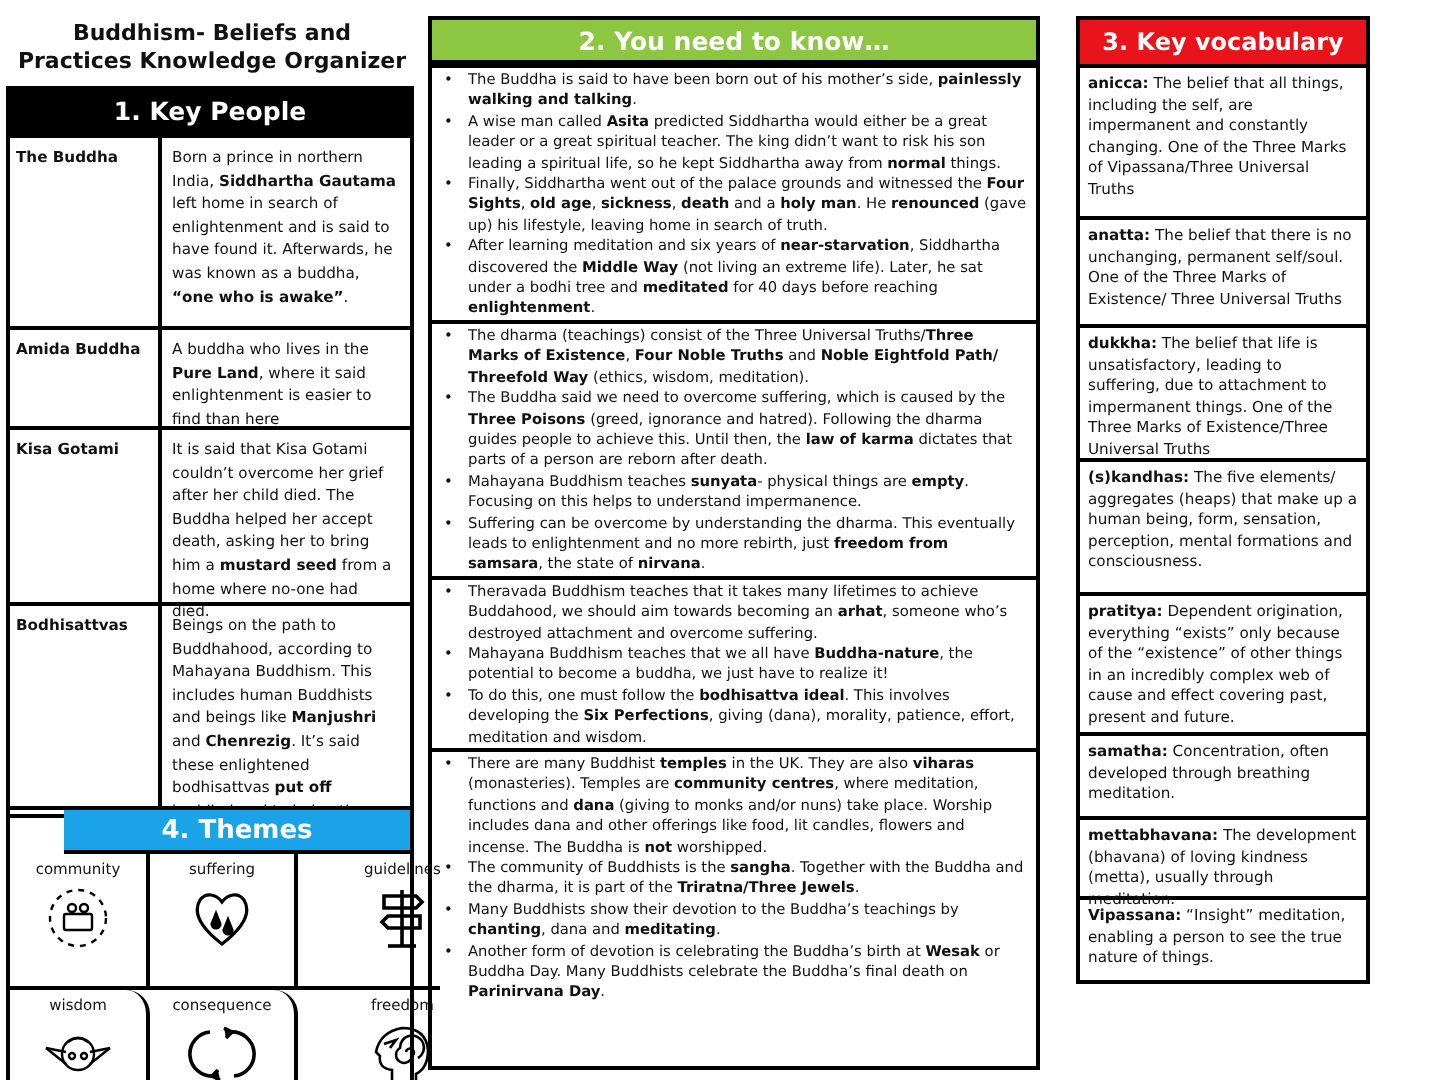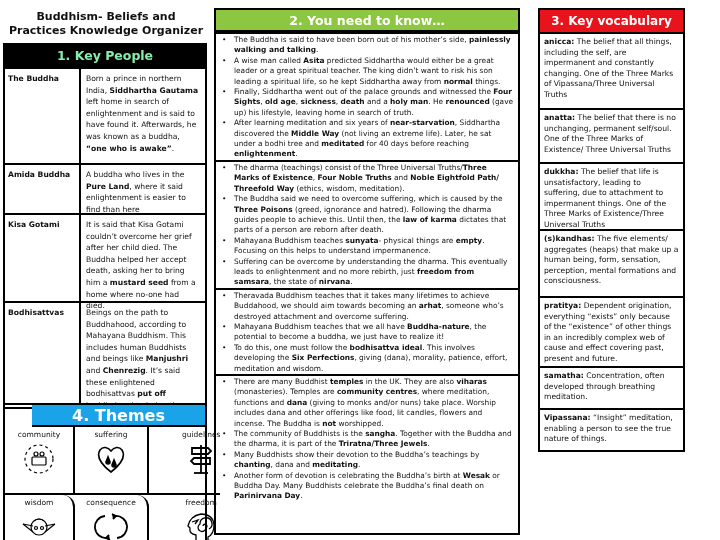--- a/index.html
+++ b/index.html
@@ -5,28 +5,28 @@
   * { box-sizing: border-box; margin: 0; padding: 0; }
   html, body { width: 720px; height: 540px; background: #ffffff; overflow: hidden; }
   body { position: relative; font-family: "DejaVu Sans", sans-serif; color: #111; }
 
   .title {
     position: absolute; left: 8px; top: 10px; width: 196px;
     text-align: center; font-weight: bold; font-size: 11px; line-height: 14px;
   }
 
   .kp { position: absolute; left: 3px; top: 43px; width: 204px; border: 2px solid #000; }
-  .kp-head { background: #000; color: #86efac; text-align: center; font-weight: bold; font-size: 12.5px; height: 22px; line-height: 22px; }
+  .kp-head { background: #000; color: #ffffff; text-align: center; font-weight: bold; font-size: 12.5px; height: 22px; line-height: 22px; }
   .kp-row { display: flex; border-top: 2px solid #000; }
   .kp-row:first-of-type { border-top: none; }
   .kp-name { width: 76px; border-right: 2px solid #000; padding: 4px 3px; font-weight: bold; font-size: 7.6px; line-height: 11px; }
   .kp-desc { flex: 1; padding: 4px 5px; font-size: 7.6px; line-height: 11.6px; }
 
   .themes { position: absolute; left: 3px; top: 403px; width: 204px; border: 2px solid #000; }
-  .themes-head { background: #1aa3e8; color: #fff; text-align: center; font-weight: bold; font-size: 16px; height: 22px; line-height: 22px; border-bottom: 2px solid #000; margin-left: 27px; }
+  .themes-head { background: #1aa3e8; color: #fff; text-align: center; font-weight: bold; font-size: 13px; height: 22px; line-height: 22px; border-bottom: 2px solid #000; margin-left: 27px; }
   .themes-grid { display: grid; grid-template-columns: 70px 74px 1fr; }
   .theme-cell { height: 68px; border-right: 2px solid #000; border-bottom: 2px solid #000; text-align: center; padding-top: 3px; }
   .theme-cell:nth-child(3n) { border-right: none; padding-left: 33px; }
   .theme-cell:nth-child(n+4) { border-bottom: none; border-radius: 12px; }
   .theme-label { font-size: 7.5px; line-height: 9px; display: block; }
   .theme-icon { display: block; margin: 3px auto 0; width: 34px; height: 34px; }
 
   .ytk { position: absolute; left: 214px; top: 8px; width: 306px; height: 527px; border: 2px solid #000; }
   .ytk-head { background: #8dc641; color: #fff; text-align: center; font-weight: bold; font-size: 12.5px; height: 22px; line-height: 22px; border-bottom: 2px solid #000; }
   .ytk-group { border-top: 2px solid #000; padding: 1px 4px 0 4px; }
@@ -203,14 +203,15 @@
 </div>
 
 <div class="kv">
   <div class="kv-head">3. Key vocabulary</div>
   <div class="kv-item" style="height:76px"><span class="kv-term">anicca:</span><span> The belief that all things, including the self, are impermanent and constantly changing. One of the Three Marks of Vipassana/Three Universal Truths</span></div>
   <div class="kv-item" style="height:54px"><span class="kv-term">anatta:</span><span> The belief that there is no unchanging, permanent self/soul. One of the Three Marks of Existence/ Three Universal Truths</span></div>
   <div class="kv-item" style="height:67px"><span class="kv-term">dukkha:</span><span> The belief that life is unsatisfactory, leading to suffering, due to attachment to impermanent things. One of the Three Marks of Existence/Three Universal Truths</span></div>
   <div class="kv-item" style="height:67px"><span class="kv-term">(s)kandhas:</span><span> The five elements/ aggregates (heaps) that make up a human being, form, sensation, perception, mental formations and consciousness.</span></div>
   <div class="kv-item" style="height:70px"><span class="kv-term">pratitya:</span><span> Dependent origination, everything “exists” only because of the “existence” of other things in an incredibly complex web of cause and effect covering past, present and future.</span></div>
   <div class="kv-item" style="height:42px"><span class="kv-term">samatha:</span><span> Concentration, often developed through breathing meditation.</span></div>
+  <div class="kv-item" style="height:40px"><span class="kv-term">mettabhavana:</span><span> The development (bhavana) of loving kindness (metta), usually through meditation.</span></div>
   <div class="kv-item" style="height:42px"><span class="kv-term">Vipassana:</span><span> “Insight” meditation, enabling a person to see the true nature of things.</span></div>
 </div>
 
 </body></html>

